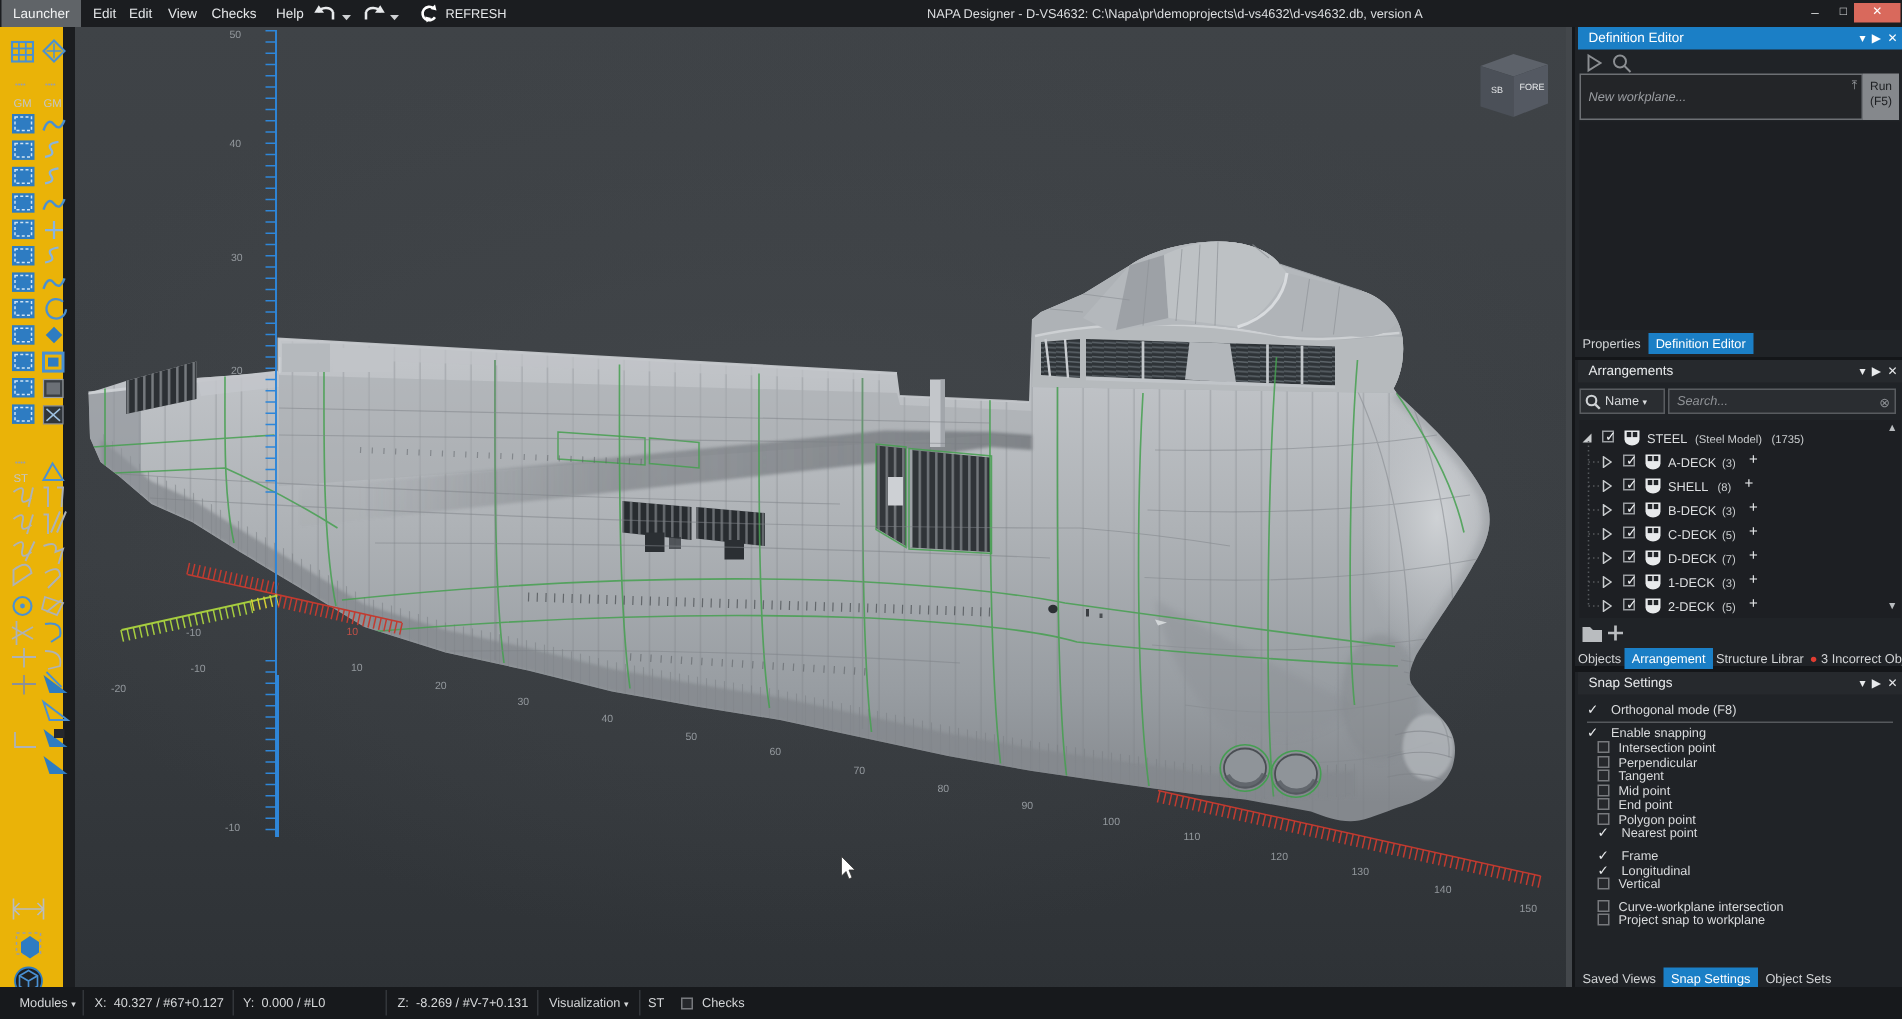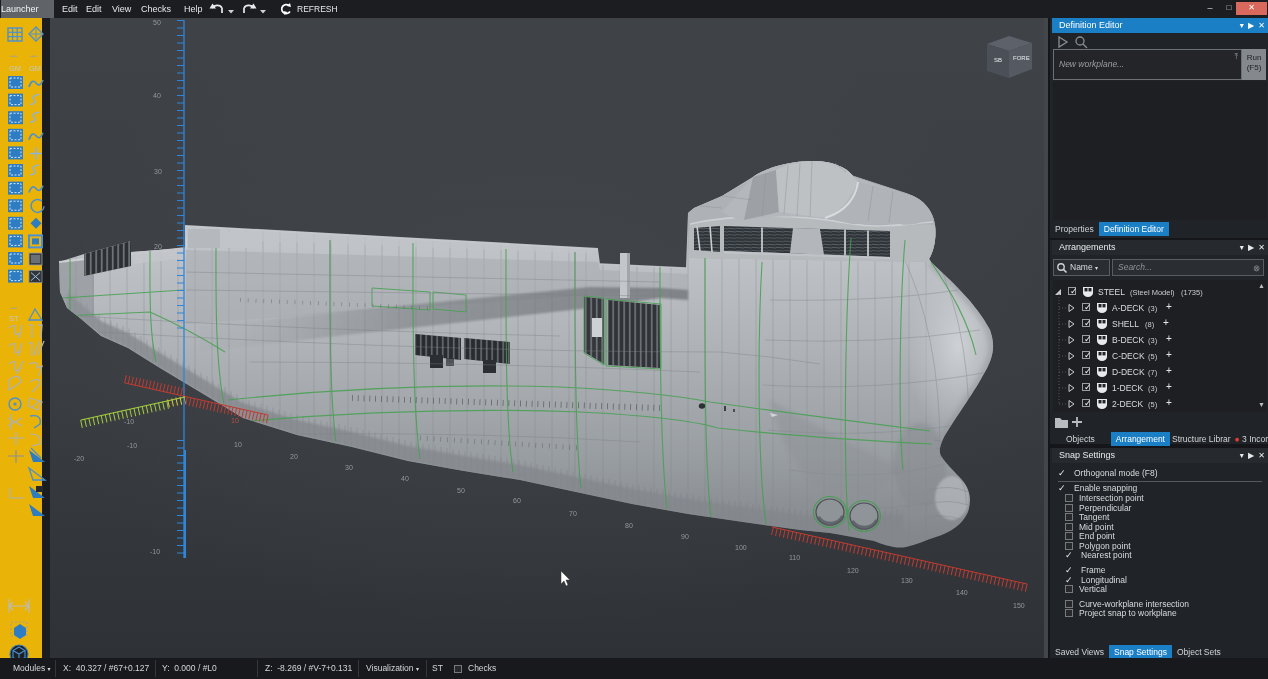--- a/index.html
+++ b/index.html
@@ -1,19 +1,19 @@
 <!DOCTYPE html>
 <html><head><meta charset="utf-8"><style>
 *{margin:0;padding:0;box-sizing:border-box}
 html,body{width:1268px;height:679px;overflow:hidden;background:#1b1d20;font-family:"Liberation Sans",sans-serif}
 #root{position:relative;width:1268px;height:679px}
 .abs{position:absolute}
 
 #titlebar{position:absolute;left:0;top:0;width:1268px;height:18px;background:#1b1d20;color:#e6e8ea;font-size:9px}
-#launcher{position:absolute;left:1px;top:0;width:53px;height:18px;background:#606468;color:#f2f3f4;line-height:18px;font-size:9px}
+#launcher{position:absolute;left:1px;top:0;width:53px;height:18px;background:#606468;color:#f2f3f4;text-align:center;line-height:18px;font-size:9px}
 .menu{position:absolute;top:0;height:18px;line-height:18px;color:#e6e8ea}
 #apptitle{position:absolute;left:618px;top:0;height:18px;line-height:18px;font-size:8.5px;color:#dcdee0;white-space:pre}
 .winbtn{position:absolute;top:0;height:17px;line-height:16px;text-align:center;color:#d8dadc}
 #closebtn{left:1236px;width:31px;top:2px;height:13px;line-height:12px;background:#d9695c;color:#fff;font-size:8px}
 
 #lefttb{position:absolute;left:0;top:18px;width:42px;height:642px;background:#eab308}
 
 #viewport{position:absolute;left:50px;top:18px;width:998px;height:642px;overflow:hidden}
 
 #rightcol{position:absolute;left:1048px;top:18px;width:220px;height:642px;background:#141619;color:#d7d9db;font-size:8px}
@@ -53,20 +53,21 @@
   <path d="M2.5,6.5 L9,6.5 L5.5,1.5 Z" fill="#e8eaec"></path>
   <path d="M21,8 l3,3.5 3,-3.5 z" fill="#cfd1d3"></path>
   <path d="M47,6 C45,3 39,2 37,6 M37,6 L37,11" fill="none" stroke="#e8eaec" stroke-width="1.7"></path>
   <path d="M49.5,6.5 L43,6.5 L46.5,1.5 Z" fill="#e8eaec"></path>
   <path d="M53,8 l3,3.5 3,-3.5 z" fill="#cfd1d3"></path>
   <path d="M82,3.5 a4.5,4.5 0 1 0 1,6" fill="none" stroke="#fff" stroke-width="1.7"></path>
   <path d="M83,1 l1,4 -4,-1 z" fill="#fff"></path>
         <path d="M77.5,13 l-1,-4 4,1 z" fill="#fff"></path>
  </svg>
  <div class="menu" style="left:297px;font-size:8.5px">REFRESH</div>
+ <div id="apptitle">NAPA Designer - D-VS4632: C:\Napa\pr\demoprojects\d-vs4632\d-vs4632.db, version A</div>
  <div class="winbtn" style="left:1200px;width:20px">–</div>
  <div class="winbtn" style="left:1219px;width:20px;font-size:8px">□</div>
  <div class="winbtn" id="closebtn">✕</div>
 </div>
 
 <div id="lefttb"><svg width="50" height="642" viewBox="0 0 50 642" id="ltsvg">
 <defs>
  <g id="bsq">
             <rect x="0" y="0" width="15" height="13" fill="#2e7cc2"></rect>
             <rect x="2" y="2" width="11" height="9" fill="none" stroke="#cfe3f4" stroke-width="1" stroke-dasharray="2 1.5"></rect>
@@ -557,21 +558,21 @@
    <div class="abs" style="right:2px;top:2px;color:#b9bcbf;font-size:7px">▲</div>
    <div class="abs" style="right:2px;bottom:4px;color:#b9bcbf;font-size:7px">▼</div>
   </div>
   <div class="abs" style="left:3px;top:174px;width:214px;height:16px">
    <svg width="40" height="16" viewBox="0 0 40 16">
             <path d="M2,4 h5 l2,2 h6 v8 h-13 z" fill="#b9bcbf"></path>
             <path d="M24,3 v10 M19,8 h10" stroke="#b9bcbf" stroke-width="1.8"></path>
           </svg>
   </div>
   <div class="abs" style="left:0px;top:192px;width:218px;height:15px;white-space:nowrap">
-   <span class="tab" style="padding:0 16px">Objects</span><span class="tab sel">Arrangement</span><span class="tab" style="padding:0 2px">Structure Librar</span><span class="tab" style="padding:0 2px"><span style="color:#e03c31">●</span> 3 Incorrect Objec</span>
+   <span class="tab" style="padding:0 2px">Objects</span><span class="tab sel">Arrangement</span><span class="tab" style="padding:0 2px">Structure Librar</span><span class="tab" style="padding:0 2px"><span style="color:#e03c31">●</span> 3 Incorrect Objec</span>
   </div>
  </div>
 
  <div class="abs" style="left:2px;top:430px;width:218px;height:210px;background:#202327">
   <div class="panelhdr" style="top:0">Snap Settings<span class="hdricons">▾&nbsp;▶&nbsp;✕</span></div>
   <div id="snapbody" class="abs" style="left:0;top:16px;width:218px;height:178px">
    <div class="cbrow" style="top:4px"><span class="ck">✓</span>Orthogonal mode (F8)</div>
    <div class="abs" style="left:8px;top:17px;width:204px;height:1px;background:#55585c"></div>
    <div class="cbrow" style="top:19px"><span class="ck">✓</span>Enable snapping</div>
    <div class="cbrow" style="left:15px;top:29px"><span class="cbx"></span>Intersection point</div>

